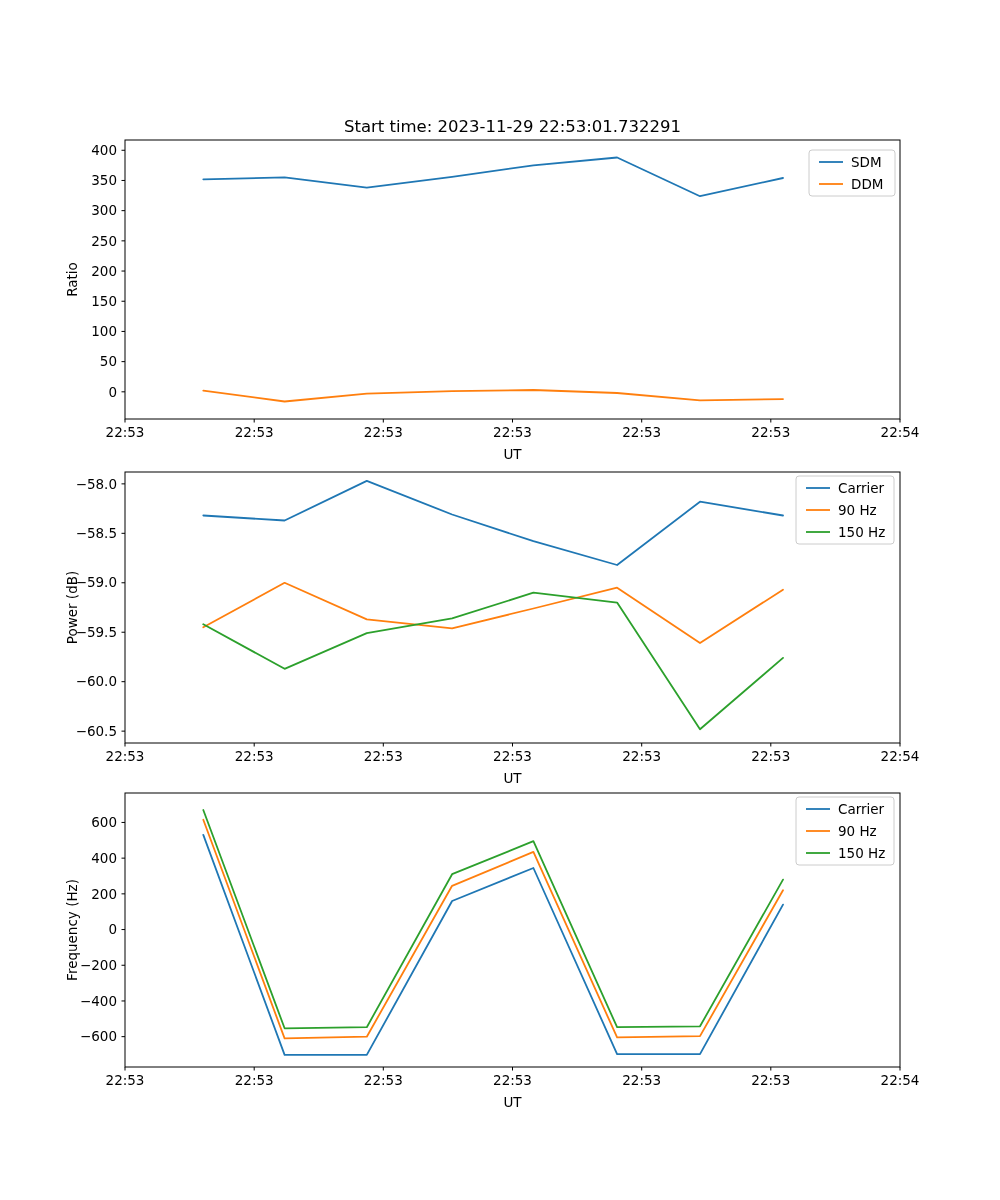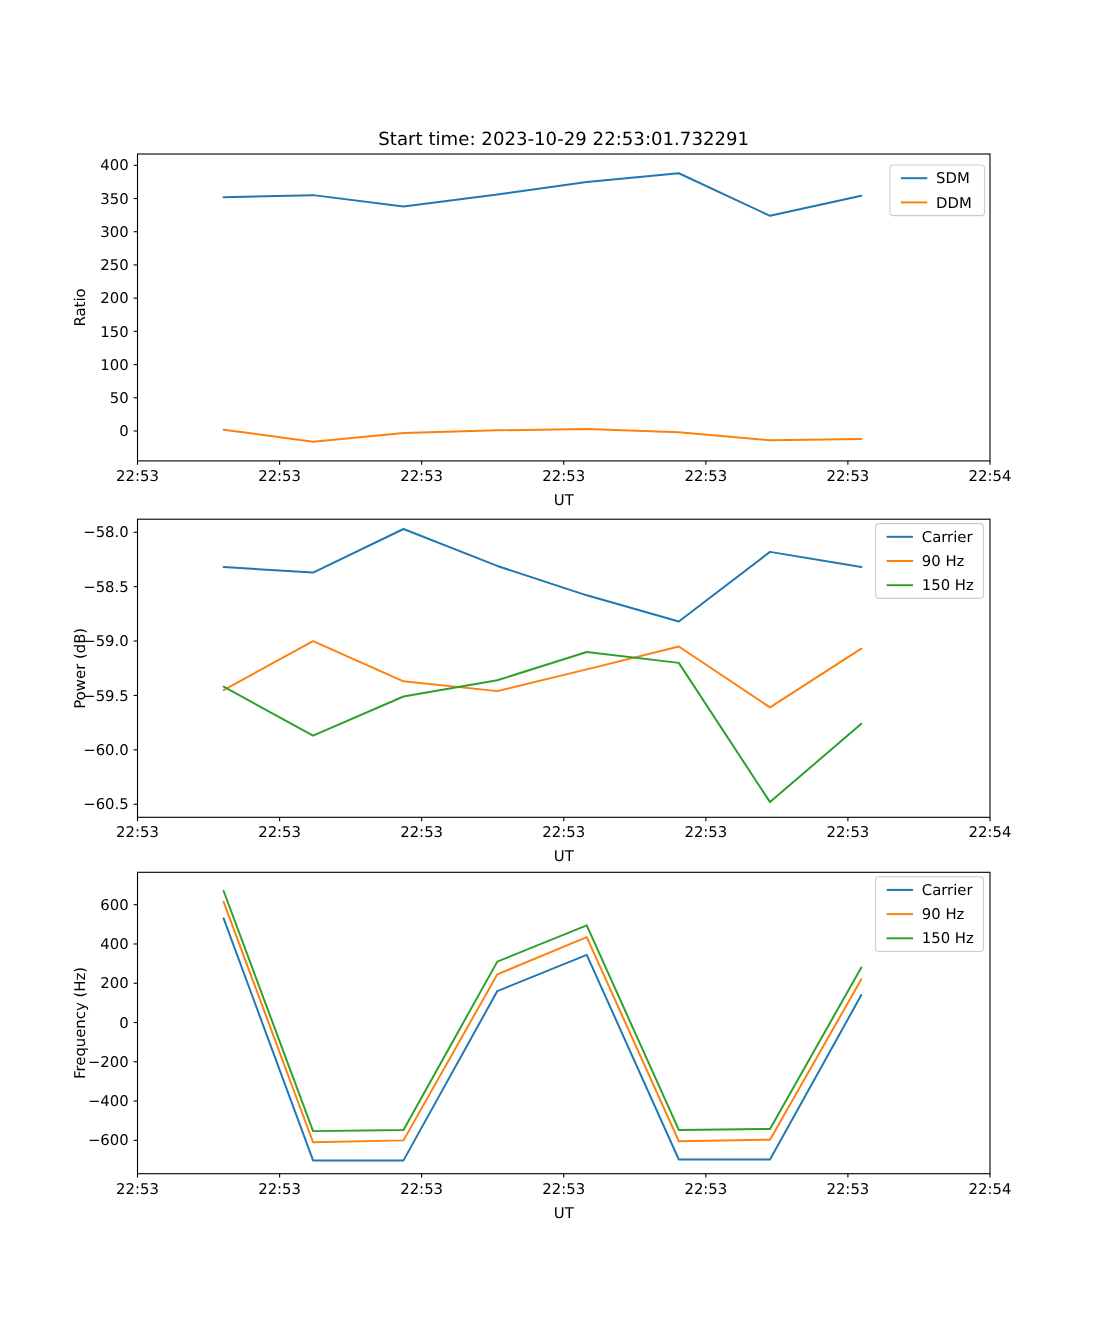--- a/index.html
+++ b/index.html
@@ -18,21 +18,21 @@
     color:#000000;
     white-space:nowrap;
   }
   #plots{position:absolute;left:0;top:0;}
   svg text{fill:#000000;}
 </style>
 </head>
 <body>
 
 <div id="figure">
-  <div id="figure-title">Start time: 2023-10-29 22:53:01.732291</div>
+  <div id="figure-title">Start time: 2023-11-29 22:53:01.732291</div>
   <svg id="plots" width="1000" height="1200" viewBox="0 0 1000 1200">
       <g>
         <polyline points="203.3,179.3 284.6,177.4 366.8,187.7 452.1,176.8 533.4,165.4 617.1,157.5 700.0,196.2 783.0,178.0" fill="none" stroke="#1f77b4" stroke-width="1.8" stroke-linejoin="round" stroke-linecap="round"></polyline>
         <polyline points="203.3,390.6 284.6,401.5 366.8,393.6 452.1,391.2 533.4,390.0 617.1,393.0 700.0,400.3 783.0,399.1" fill="none" stroke="#ff7f0e" stroke-width="1.8" stroke-linejoin="round" stroke-linecap="round"></polyline>
         <rect x="125" y="140" width="775" height="279" fill="none" stroke="#000000" stroke-width="1"></rect>
         <line x1="121.5" y1="391.82467532467535" x2="125" y2="391.82467532467535" stroke="#000000" stroke-width="1"></line>
         <text x="117" y="396.52467532467534" text-anchor="end" font-size="13.5px" font-family="&quot;DejaVu Sans&quot;, sans-serif">0</text>
         <line x1="121.5" y1="361.62987012987014" x2="125" y2="361.62987012987014" stroke="#000000" stroke-width="1"></line>
         <text x="117" y="366.32987012987013" text-anchor="end" font-size="13.5px" font-family="&quot;DejaVu Sans&quot;, sans-serif">50</text>
         <line x1="121.5" y1="331.43506493506493" x2="125" y2="331.43506493506493" stroke="#000000" stroke-width="1"></line>

